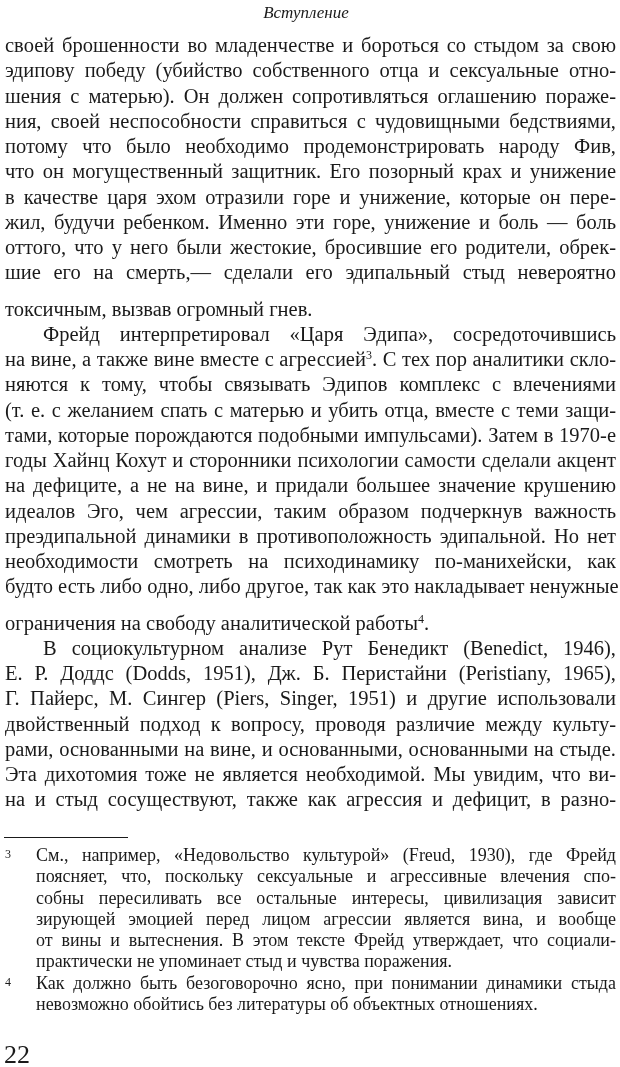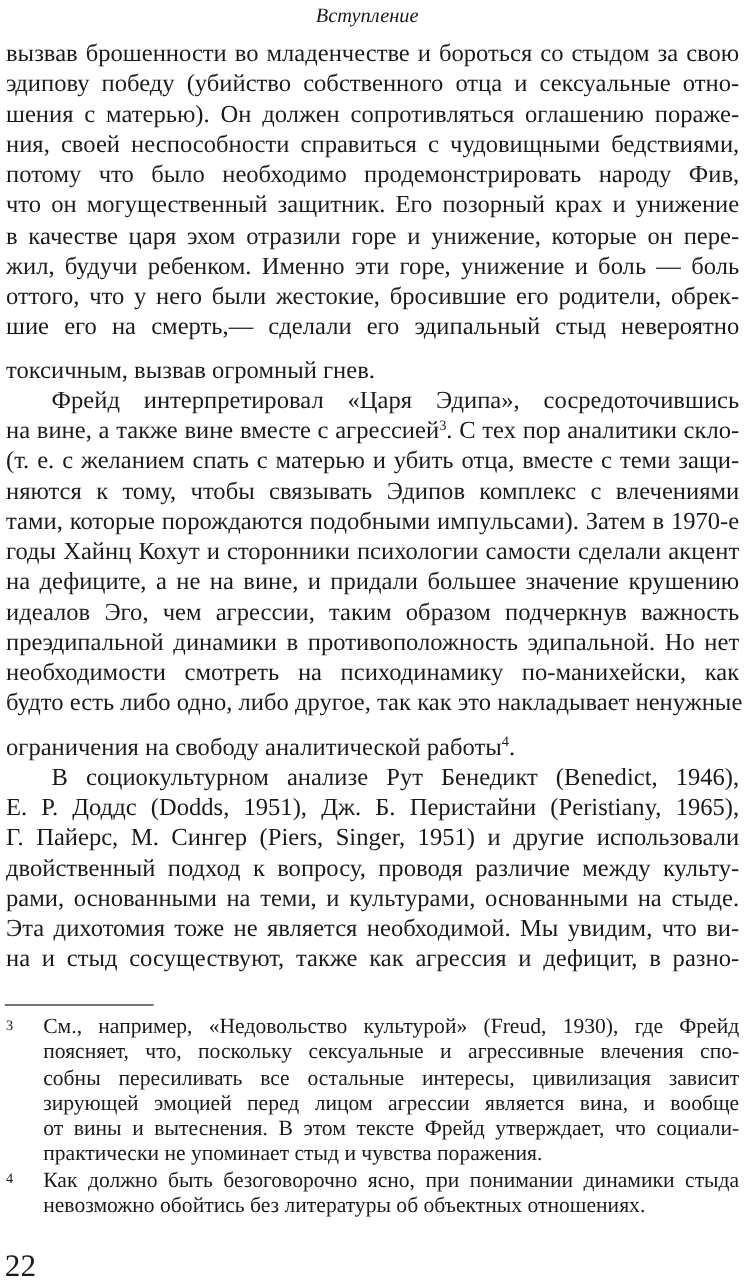--- a/index.html
+++ b/index.html
@@ -22,48 +22,48 @@
            text-align: justify; text-align-last: justify; }
   .fline.last { text-align-last: left; }
   .page-number { position: absolute; top: 1043px; left: 4px; font-size: 26px; line-height: 24px; }
 </style>
 </head>
 <body>
 
 <div class="header">Вступление</div>
 
 <div class="main">
-  <span class="line">вызвав брошенности во младенчестве и бороться со стыдом за свою</span>
+  <span class="line">своей брошенности во младенчестве и бороться со стыдом за свою</span>
   <span class="line">эдипову победу (убийство собственного отца и сексуальные отно-</span>
   <span class="line">шения с матерью). Он должен сопротивляться оглашению пораже-</span>
   <span class="line">ния, своей неспособности справиться с чудовищными бедствиями,</span>
   <span class="line">потому что было необходимо продемонстрировать народу Фив,</span>
   <span class="line">что он могущественный защитник. Его позорный крах и унижение</span>
   <span class="line">в качестве царя эхом отразили горе и унижение, которые он пере-</span>
   <span class="line">жил, будучи ребенком. Именно эти горе, унижение и боль — боль</span>
   <span class="line">оттого, что у него были жестокие, бросившие его родители, обрек-</span>
   <span class="line">шие его на смерть,— сделали его эдипальный стыд невероятно</span>
   <span class="line last">токсичным, вызвав огромный гнев.</span>
   <span class="line indent">Фрейд интерпретировал «Царя Эдипа», сосредоточившись</span>
   <span class="line"><span>на вине, а также вине вместе с агрессией</span><sup>3</sup><span>. С тех пор аналитики скло-</span></span>
+  <span class="line">няются к тому, чтобы связывать Эдипов комплекс с влечениями</span>
   <span class="line">(т. е. с желанием спать с матерью и убить отца, вместе с теми защи-</span>
-  <span class="line">няются к тому, чтобы связывать Эдипов комплекс с влечениями</span>
   <span class="line">тами, которые порождаются подобными импульсами). Затем в 1970-е</span>
   <span class="line">годы Хайнц Кохут и сторонники психологии самости сделали акцент</span>
   <span class="line">на дефиците, а не на вине, и придали большее значение крушению</span>
   <span class="line">идеалов Эго, чем агрессии, таким образом подчеркнув важность</span>
   <span class="line">преэдипальной динамики в противоположность эдипальной. Но нет</span>
   <span class="line">необходимости смотреть на психодинамику по-манихейски, как</span>
   <span class="line">будто есть либо одно, либо другое, так как это накладывает ненужные</span>
   <span class="line last"><span>ограничения на свободу аналитической работы</span><sup>4</sup><span>.</span></span>
   <span class="line indent">В социокультурном анализе Рут Бенедикт (Benedict, 1946),</span>
   <span class="line">Е. Р. Доддс (Dodds, 1951), Дж. Б. Перистайни (Peristiany, 1965),</span>
   <span class="line">Г. Пайерс, М. Сингер (Piers, Singer, 1951) и другие использовали</span>
   <span class="line">двойственный подход к вопросу, проводя различие между культу-</span>
-  <span class="line">рами, основанными на теми, и культурами, основанными на стыде.</span>
+  <span class="line">рами, основанными на вине, и основанными, основанными на стыде.</span>
   <span class="line">Эта дихотомия тоже не является необходимой. Мы увидим, что ви-</span>
   <span class="line">на и стыд сосуществуют, также как агрессия и дефицит, в разно-</span>
 </div>
 
 <div class="rule"></div>
 
 <div class="footnotes">
   <div class="fn">
     <span class="fn-mark">3</span>
     <span class="fline">См., например, «Недовольство культурой» (Freud, 1930), где Фрейд</span>

